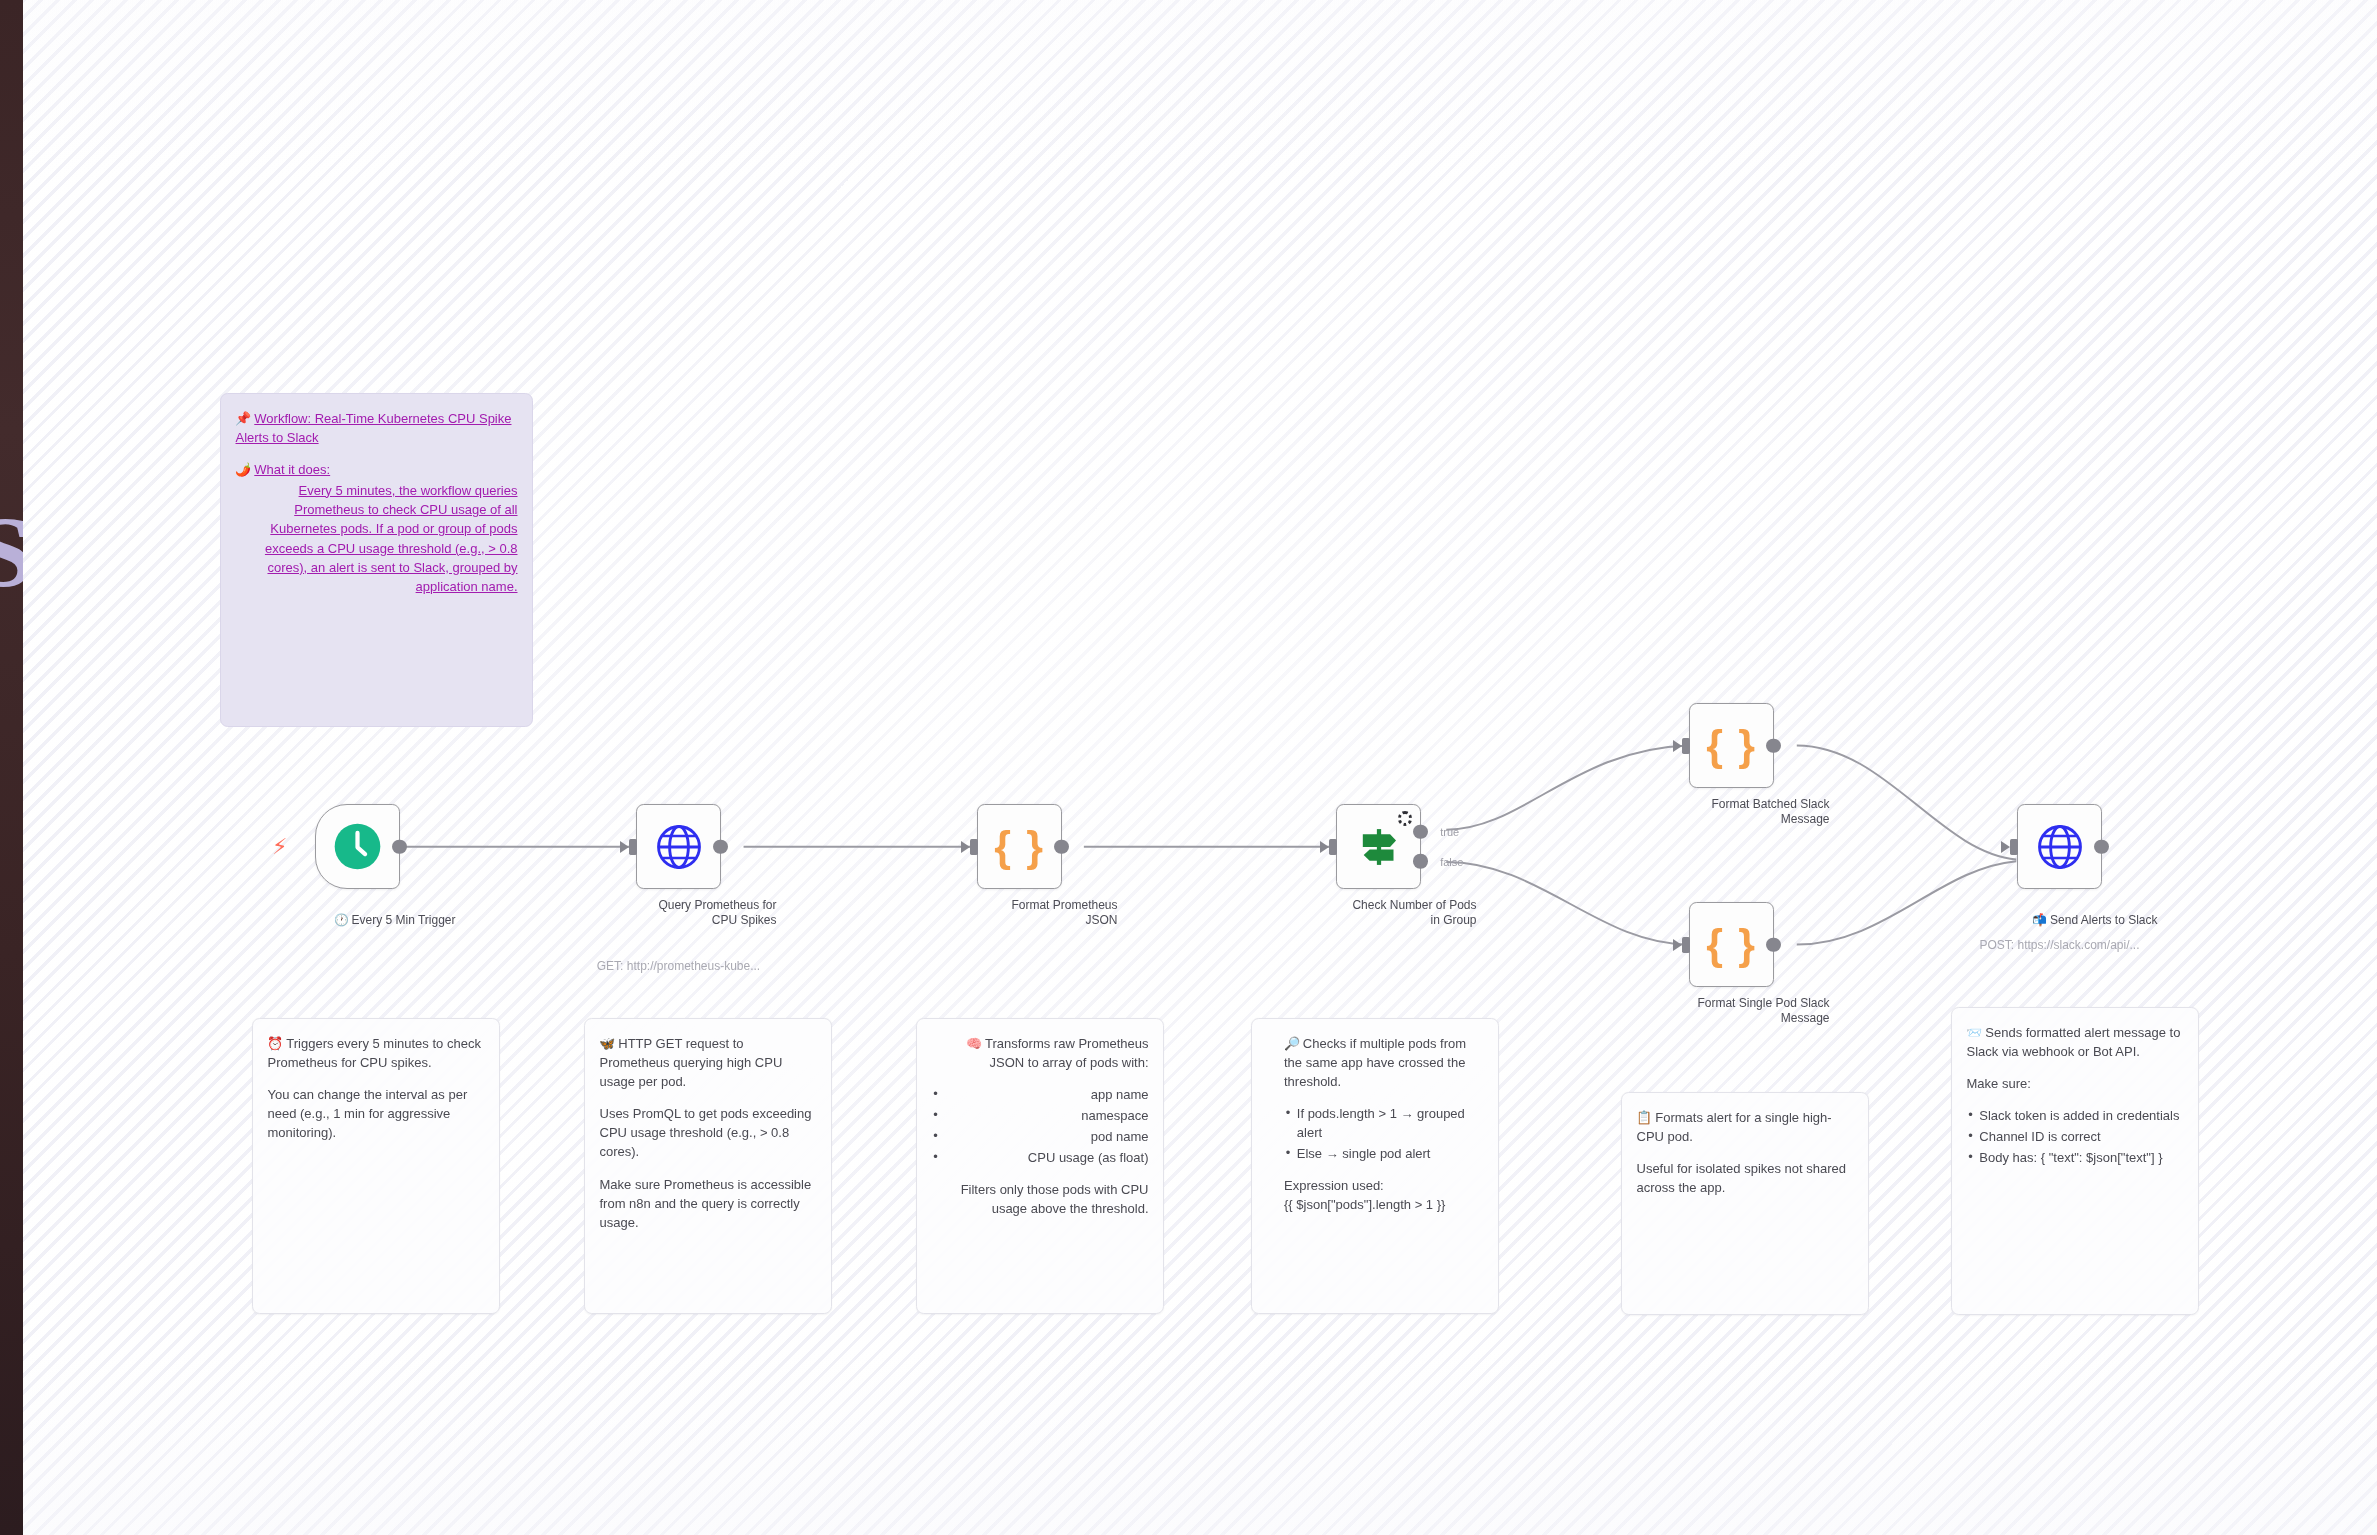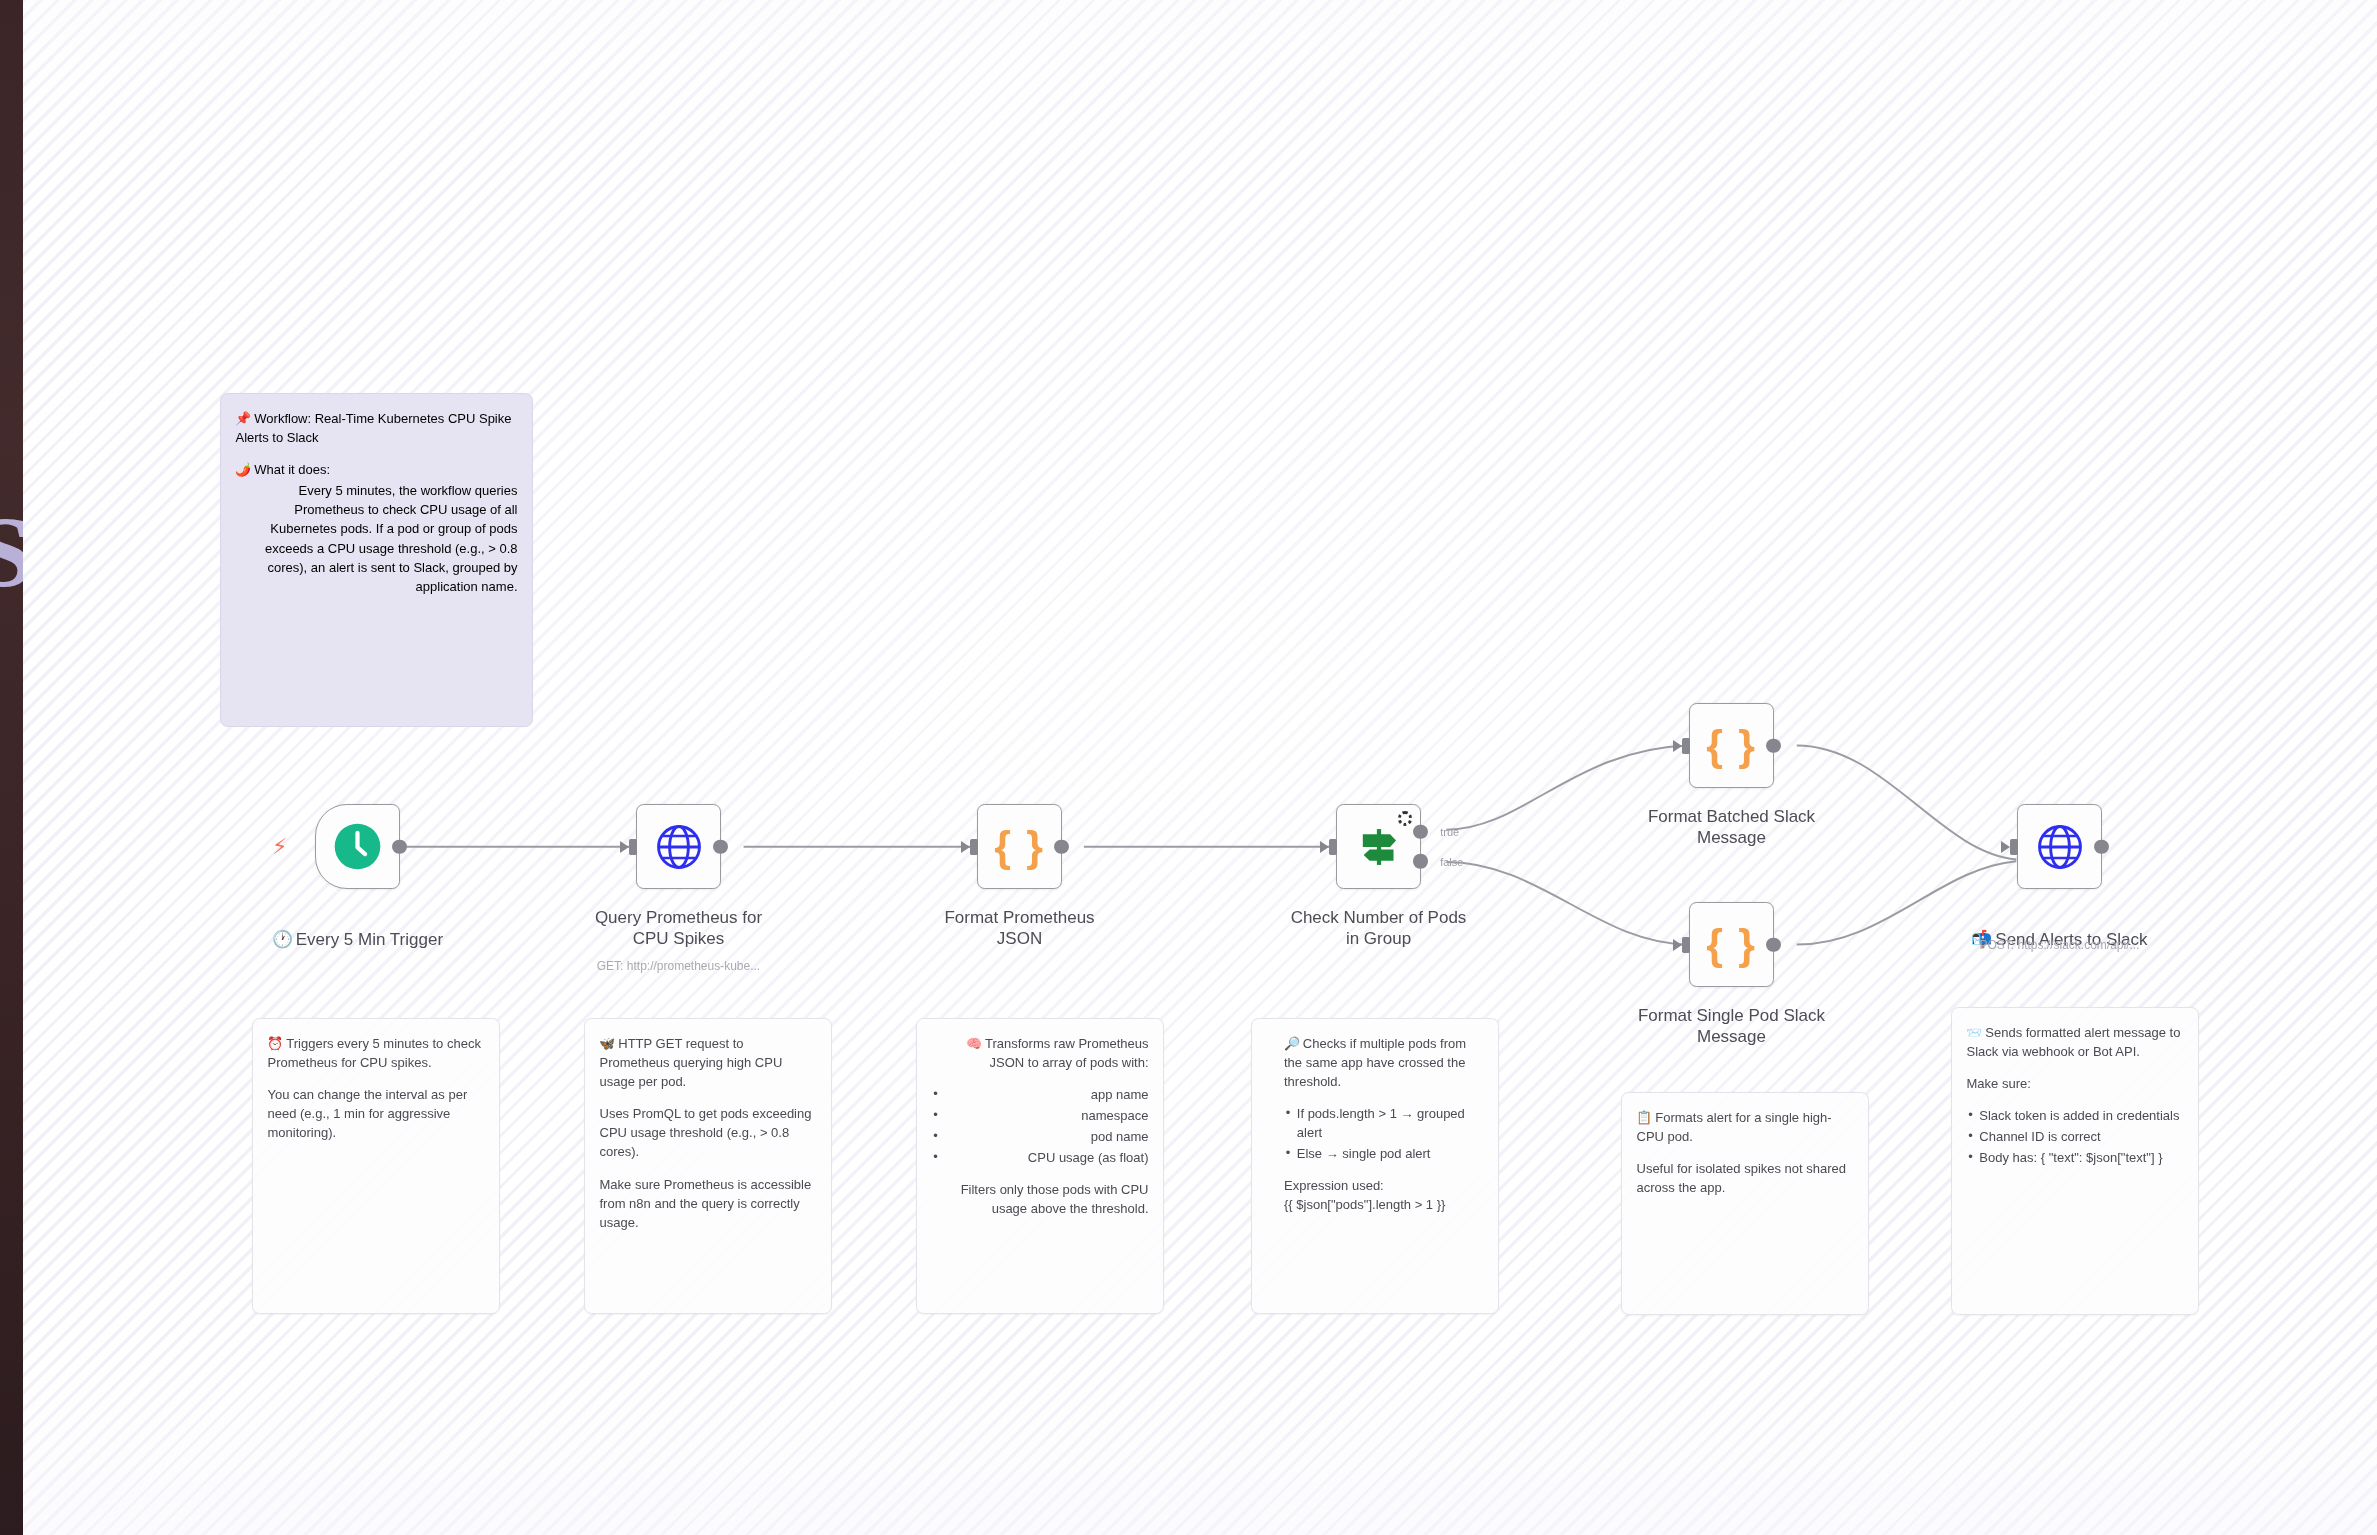--- a/index.html
+++ b/index.html
@@ -74,21 +74,22 @@
     z-index: 5;
   }
   .sticky.plain {
     background: rgba(253,253,254,0.93);
     border: 0.9px solid #e3e3ea;
     box-shadow: 0 0.9px 1.7px rgba(40,40,60,0.05);
   }
   .sticky.lavender {
     background: #e6e3f2;
     border: 0.9px solid #dad6ea;
-    color: #000000;
+    color: #a21caf;
+    text-decoration: underline;
   }
   .sticky p { margin: 0 0 12.8px 0; }
   .sticky p:last-child { margin-bottom: 0; }
   .sticky ul {
     margin: 0 0 12.8px 0;
     padding: 0;
     list-style: none;
   }
   .sticky ul:last-child { margin-bottom: 0; }
   .sticky li {
@@ -125,26 +126,26 @@
     display: flex;
     align-items: center;
     justify-content: center;
     box-shadow: 0 0.9px 2.6px rgba(30,30,50,0.07);
   }
   .node-box.trigger {
     border-radius: 32px 7.7px 7.7px 32px;
   }
   .node-label {
     position: absolute;
-    top: 104px;
+    top: 94px;
     left: 50%;
     transform: translateX(-50%);
     width: 196px;
-    text-align: center;
-    font-size: 17px;
+    text-align: right;
+    font-size: 12px;
     line-height: 1.22;
     color: #4c4c55;
     white-space: pre-line;
   }
   .node-label .lbl-emoji {
     font-family: "DejaVu Sans", sans-serif;
     margin-right: 2.6px;
   }
   .node-sub {
     position: absolute;

